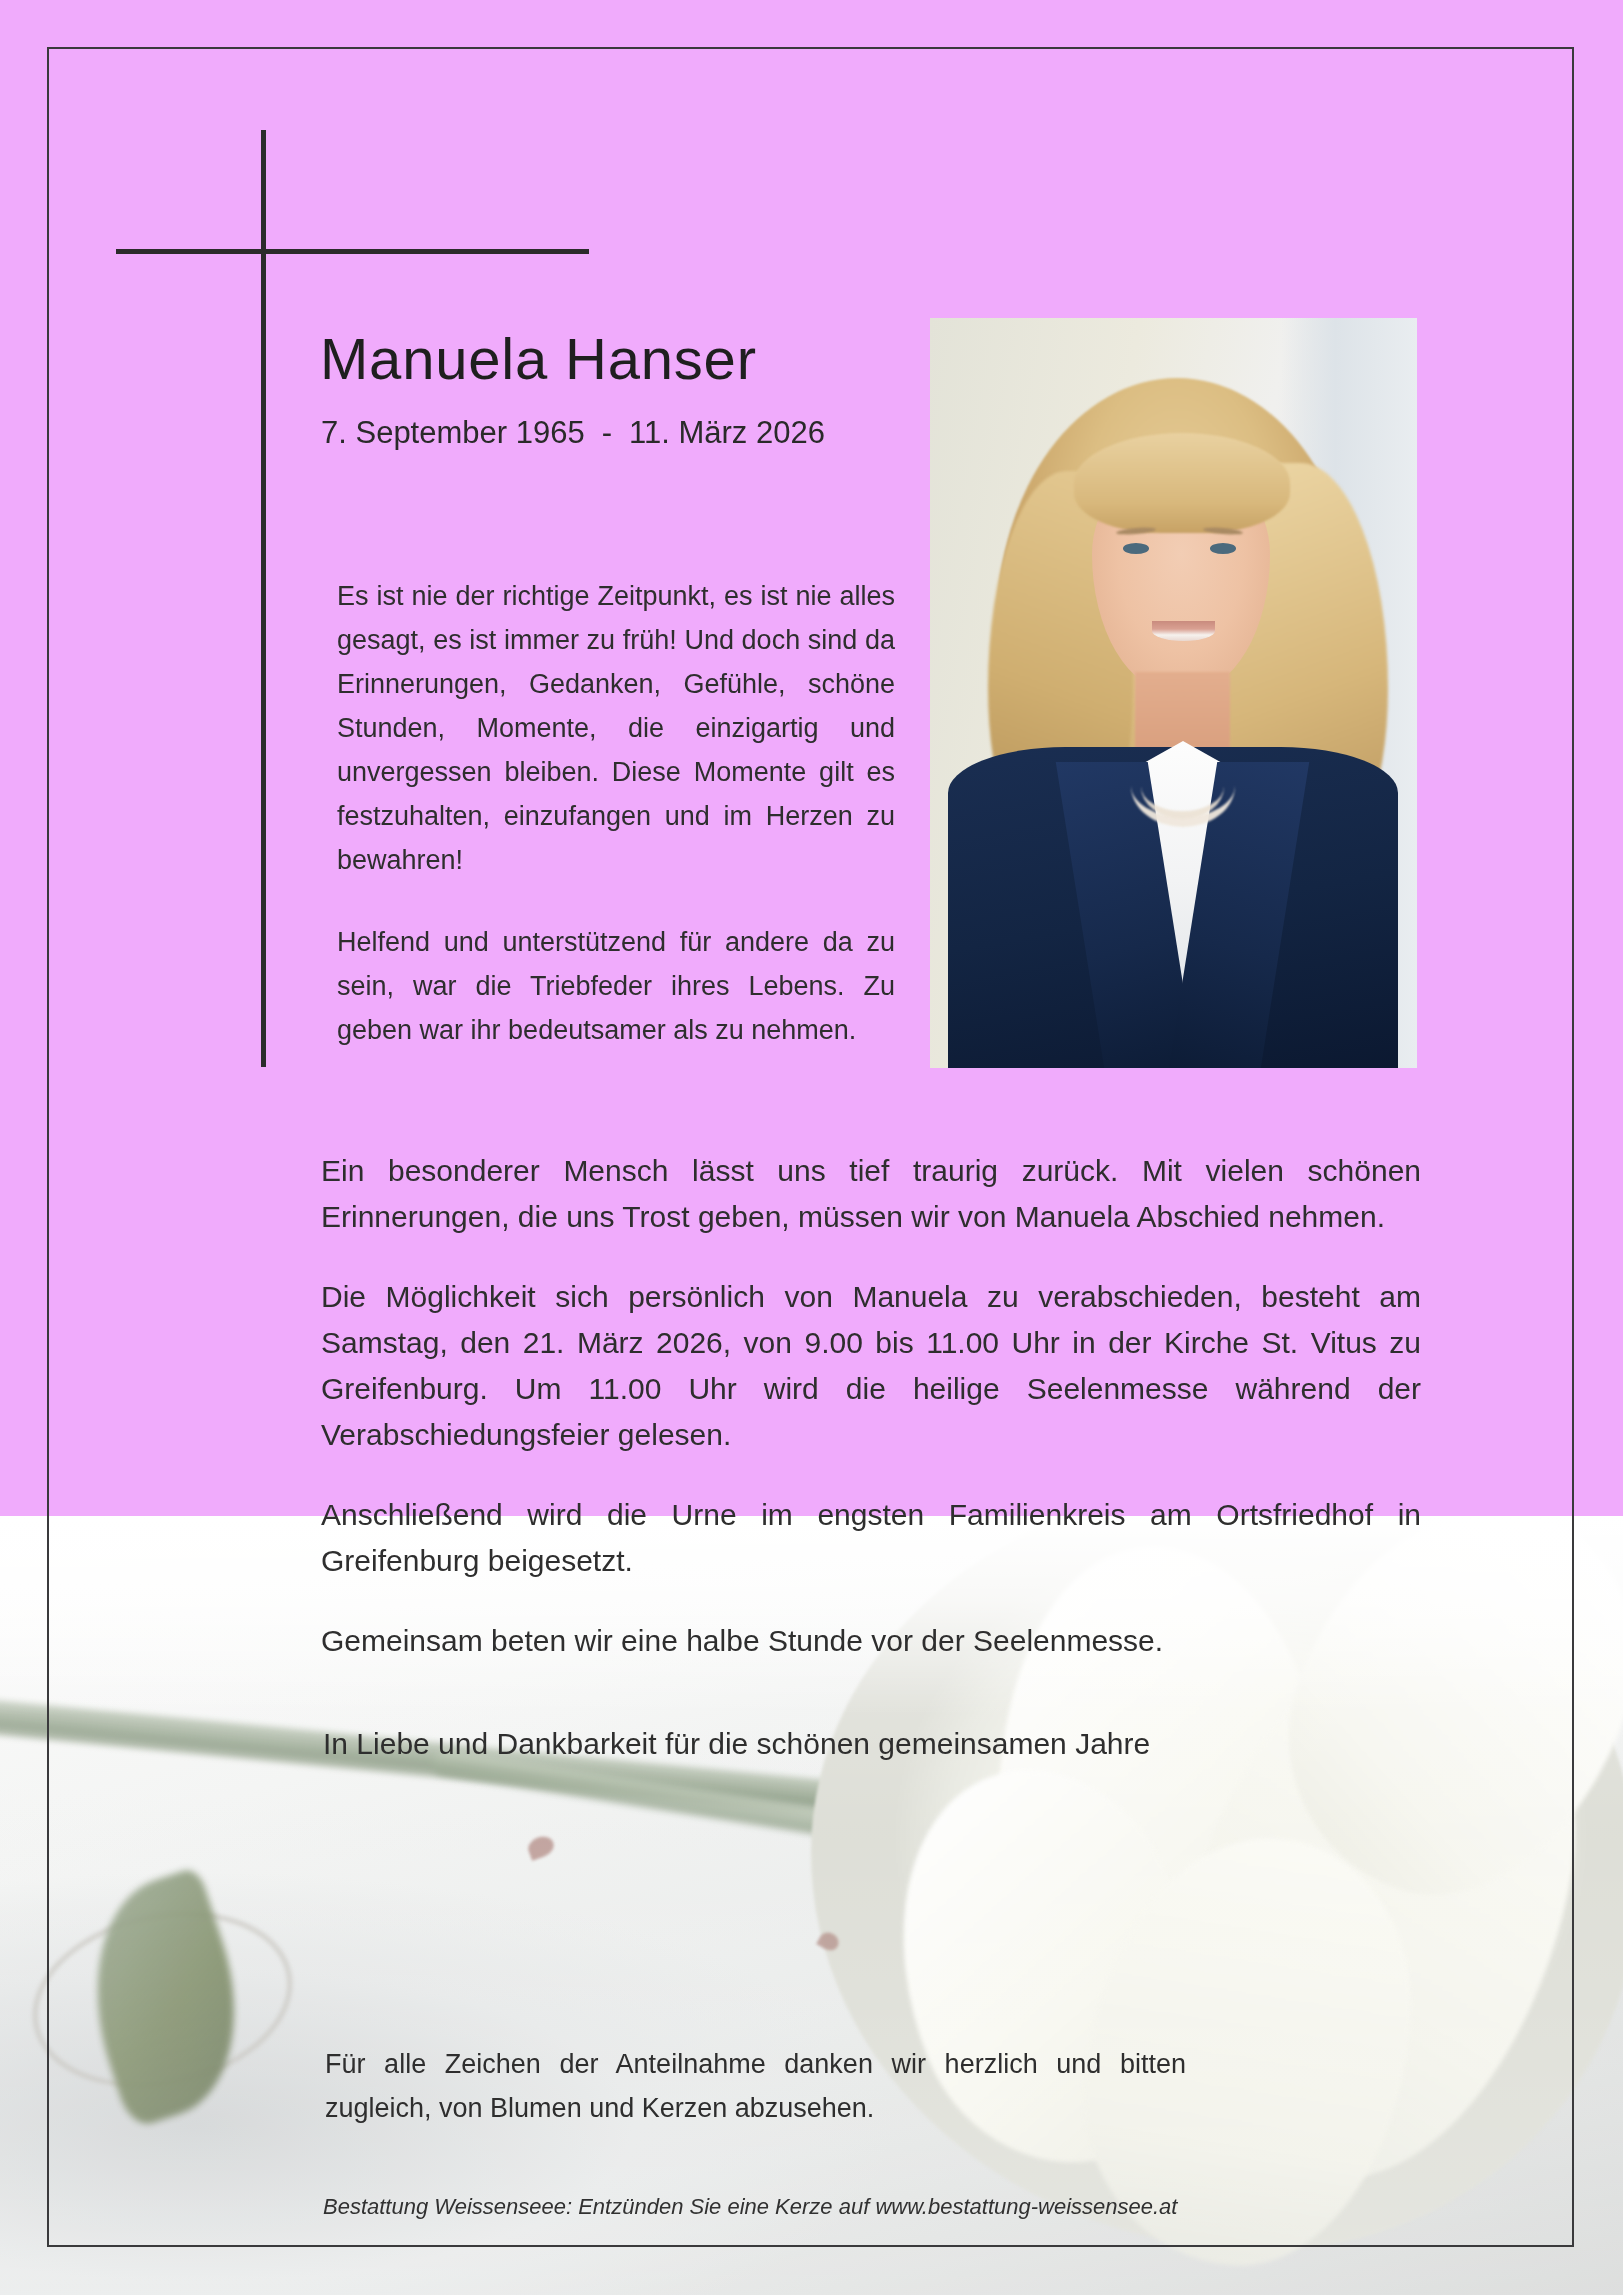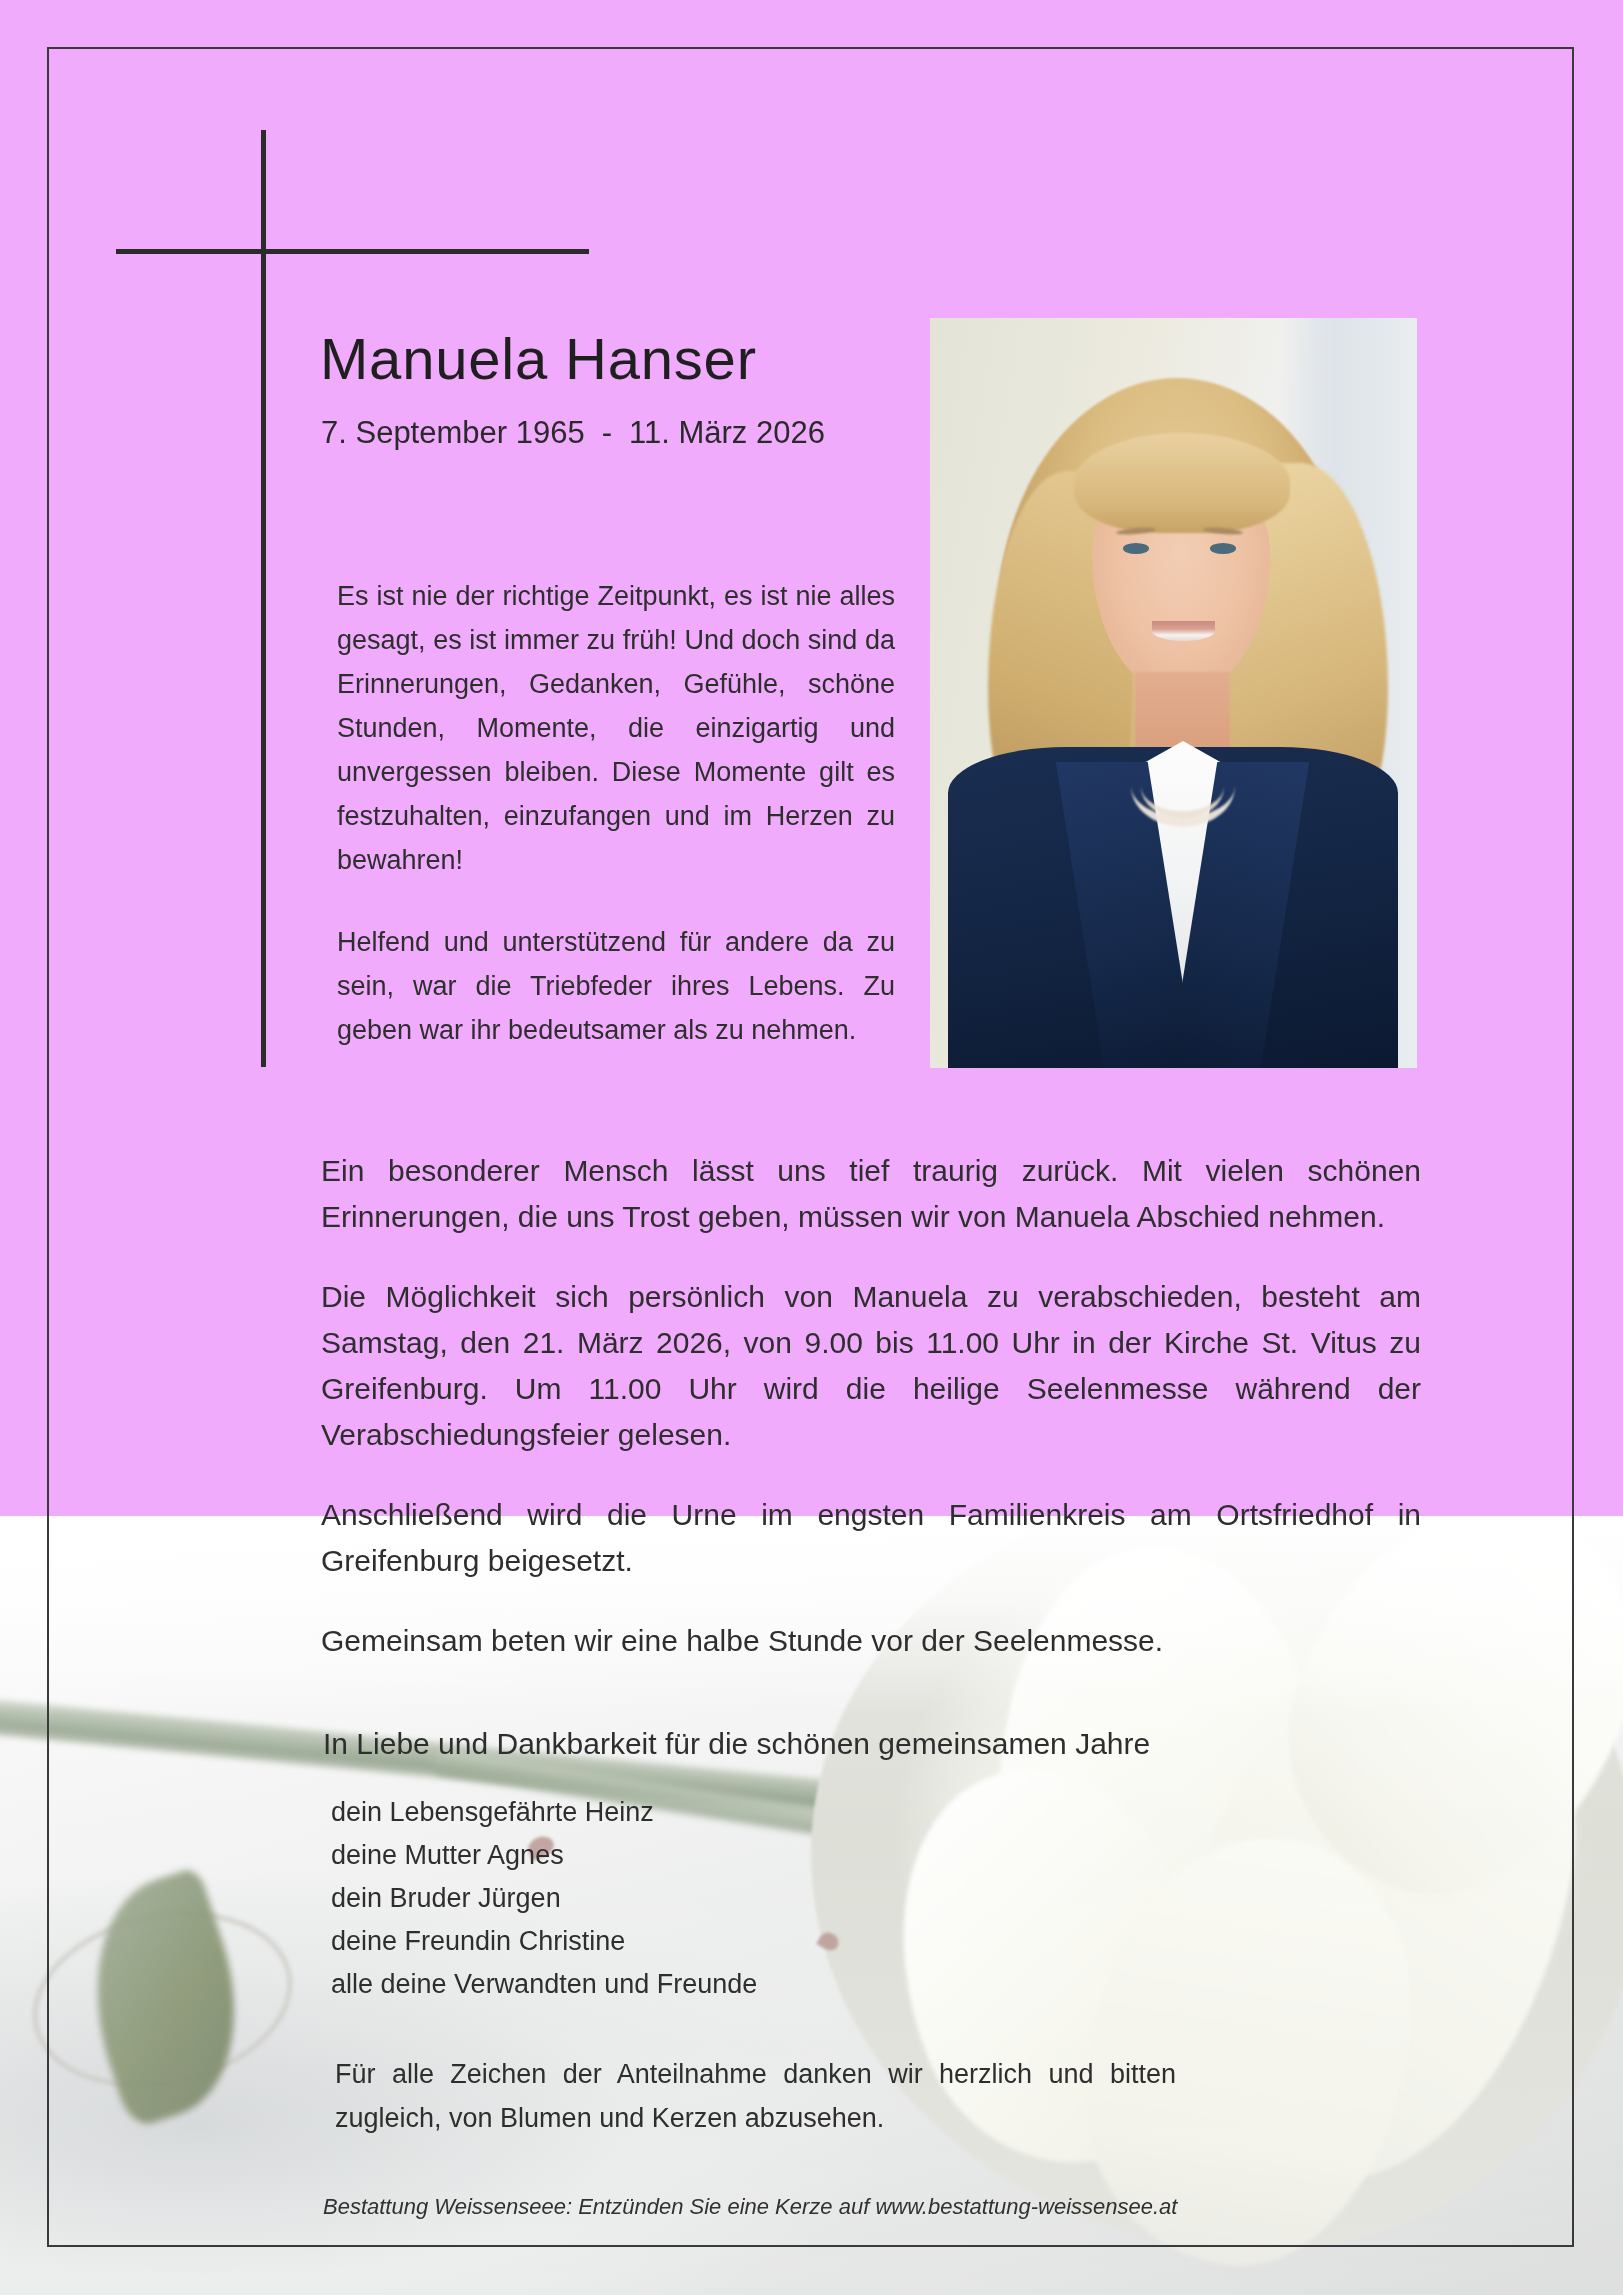--- a/index.html
+++ b/index.html
@@ -394,21 +394,21 @@
   .thanks {
     position: absolute;
     left: 323px;
     top: 2040px;
     width: 865px;
     font-size: 27px;
     line-height: 44px;
     text-align: justify;
     color: #2e2e2e;
   }
-  .thanks p { margin: 12px; }
+  .thanks p { margin: 2px; }
 
   .footer-line {
     position: absolute;
     left: 323px;
     top: 2194px;
     font-size: 22px;
     color: #313131;
     white-space: nowrap;
     font-style: italic;
   }
@@ -477,27 +477,20 @@
 
   <div class="body-col">
     <p>Ein besonderer Mensch lässt uns tief traurig zurück. Mit vielen schönen Erinnerungen, die uns Trost geben, müssen wir von Manuela Abschied nehmen.</p>
     <p>Die Möglichkeit sich persönlich von Manuela zu verabschieden, besteht am Samstag, den 21. März 2026, von 9.00 bis 11.00 Uhr in der Kirche St. Vitus zu Greifenburg. Um 11.00 Uhr wird die heilige Seelenmesse während der Verabschiedungsfeier gelesen.</p>
     <p>Anschließend wird die Urne im engsten Familienkreis am Ortsfriedhof in Greifenburg beigesetzt.</p>
     <p>Gemeinsam beten wir eine halbe Stunde vor der Seelenmesse.</p>
   </div>
 
   <div class="gratitude">In Liebe und Dankbarkeit für die schönen gemeinsamen Jahre</div>
 
-  <div class="family">
-    <div>dein Lebensgefährte Heinz</div>
-    <div>deine Mutter Agnes</div>
-    <div>dein Bruder Jürgen</div>
-    <div>deine Freundin Christine</div>
-    <div>alle deine Verwandten und Freunde</div>
-  </div>
 
   <div class="thanks">
     <p>Für alle Zeichen der Anteilnahme danken wir herzlich und bitten zugleich, von Blumen und Kerzen abzusehen.</p>
   </div>
 
   <div class="footer-line">Bestattung Weissenseee: Entzünden Sie eine Kerze auf www.bestattung-weissensee.at</div>
 
 </div>
 
 

